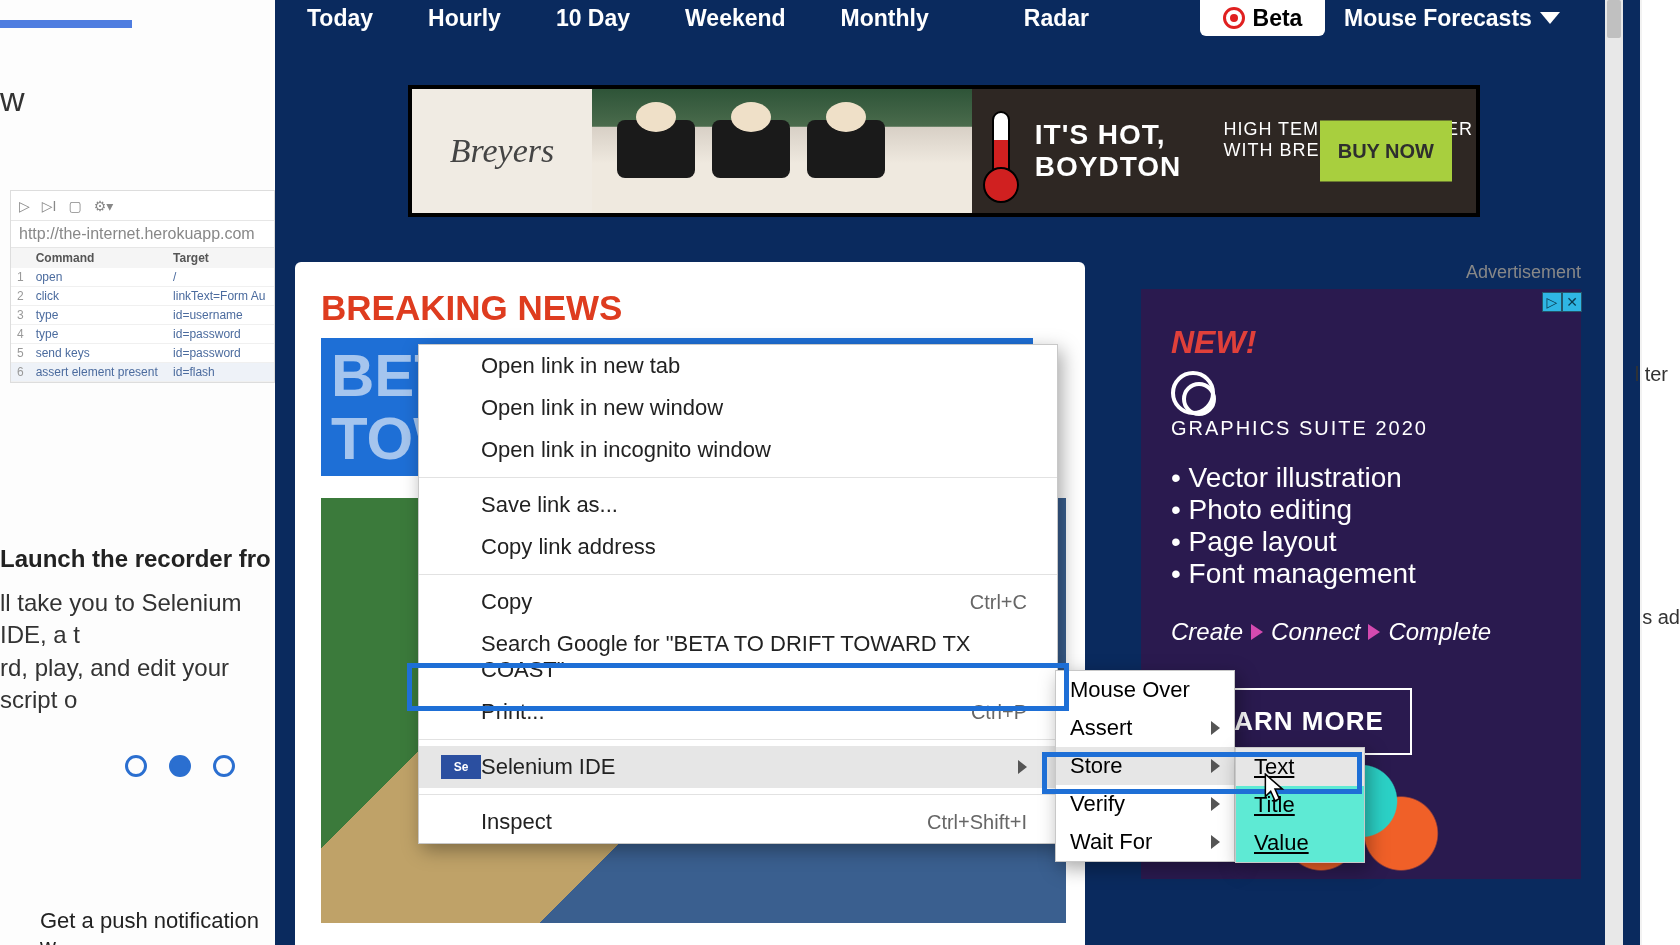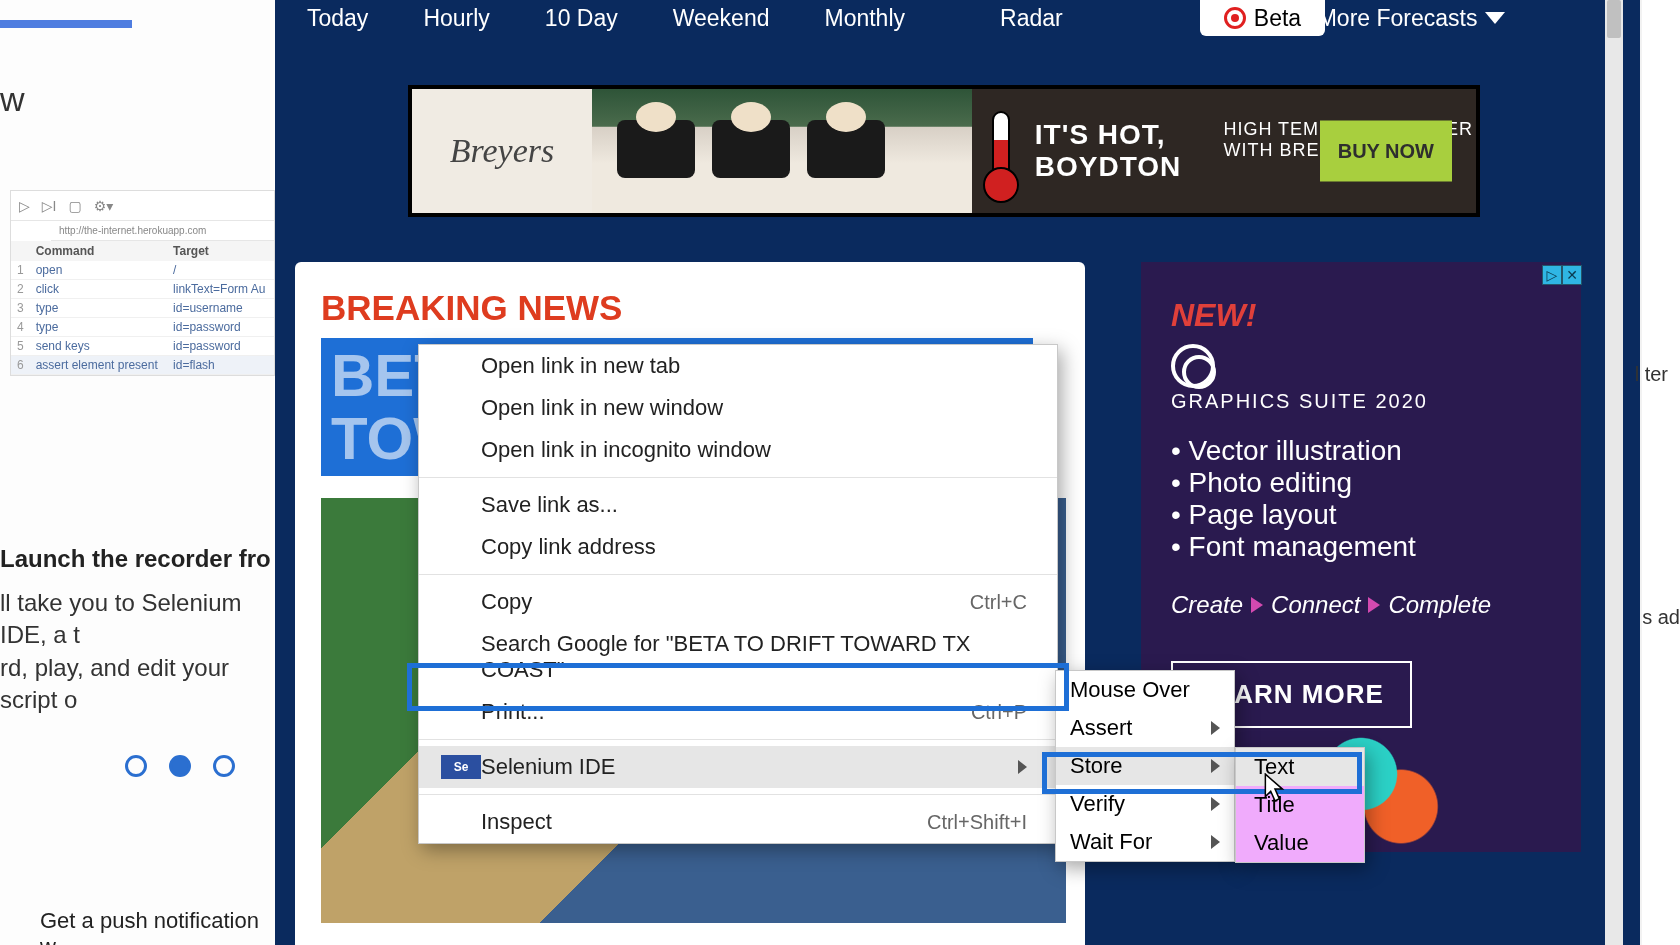--- a/index.html
+++ b/index.html
@@ -55,20 +55,21 @@
   top: 0;
   left: 0;
   right: 35px;
   height: 36px;
   display: flex;
   align-items: center;
   gap: 55px;
   padding-left: 32px;
   color: #fff;
   font-size: 23px;
+  font-weight: bold;
 }
 .nav-item { white-space: nowrap; cursor: pointer; }
 .nav-beta {
   position: absolute;
   left: 925px;
   top: 0;
   height: 36px;
   width: 125px;
   background: #fff;
   color: #000;
@@ -312,21 +313,21 @@
 }
 .left-tabstrip {
   position:absolute;top:20px;left:0;width:132px;height:8px;background:#4f7de0;
 }
 .left-w { position:absolute; top:80px; left:0; font-size:34px; color:#333; }
 .left-ide {
   position:absolute; top:190px; left:10px; width:265px;
   background:#fff; border:1px solid #ddd;
 }
 .left-ide .toolbar{height:30px;border-bottom:1px solid #e6e6e6;display:flex;align-items:center;gap:12px;padding-left:8px;color:#888;font-size:14px;}
-.left-ide .url{padding:4px 8px;border-bottom:1px solid #e6e6e6;color:#888;font-size:10px;margin-left:40px;}
+.left-ide .url{padding:4px 8px;border-bottom:1px solid #e6e6e6;color:#888;font-size:16px;}
 .left-ide table{width:100%;border-collapse:collapse;font-size:12px;}
 .left-ide th{background:#f5f5f5;text-align:left;padding:3px 6px;color:#555;}
 .left-ide td{padding:2px 6px;color:#4b6b9e;border-bottom:1px solid #f0f0f0;}
 .left-ide td.num{color:#999;width:18px;}
 .left-ide tr.sel td{background:#eef2f8;}
 .left-text {
   position:absolute;top:545px;left:0;width:280px;color:#222;
 }
 .left-text h3{font-size:24px;font-weight:700;margin-bottom:14px;}
 .left-text p{font-size:24px;line-height:1.35;color:#333;}
@@ -390,25 +391,26 @@
 }
 .sub-item{padding:6px 14px;display:flex;justify-content:space-between;align-items:center;}
 .sub-item.hover{background:#e6e6e6;}
 
 
 .submenu2{
   position:absolute;
   left:1235px;
   top:747px;
   width:130px;
-  background:#f0abfc;
+  background:#5eead4;
   border:1px solid #c8c8c8;
   box-shadow:4px 6px 18px rgba(0,0,0,.35);
   font-size:22px;
   z-index:56;
+  text-decoration:underline;
 }
 .sub2-item{padding:6px 18px;}
 .sub2-item.hover{background:#e6e6e6;}
 
 
 .store-highlight{
   position:absolute;
   left:1042px;
   top:752px;
   width:320px;
@@ -507,21 +509,21 @@
     <span class="nav-item">Hourly</span>
     <span class="nav-item">10 Day</span>
     <span class="nav-item">Weekend</span>
     <span class="nav-item">Monthly</span>
     <span class="nav-item" style="margin-left:40px;">Radar</span>
     <div class="nav-beta">
       <span class="rec-icon"></span>
       <span>Beta</span>
     </div>
     <span class="nav-item nav-more" style="margin-left:200px;">
-      <span>More Forecasts</span>
+      <span>Mouse Forecasts</span>
       <span class="chev-down"></span>
     </span>
   </div>
 
   <div class="banner-ad">
     <div class="banner-left">Breyers</div>
     <div class="banner-mid">
       <div class="tub tub1"></div>
       <div class="tub tub2"></div>
       <div class="tub tub3"></div>
@@ -541,20 +543,21 @@
     <div class="headline-wrap">
       <span style="opacity:.6;">BETA TO DRIFT TOWARD TX COAST</span>
     </div>
     <div class="map-placeholder">
       <div class="hurricane"></div>
     </div>
     <div class="article-title">Beta May Bring Life-Threatening Storm</div>
   </div>
 
   <div class="ad-right-wrap">
+    <div class="ad-label">Advertisement</div>
     <div class="ad-box">
       <div class="ad-x">
           <span>▷</span>
           <span>✕</span>
         </div>
       <div class="ad-new">NEW!</div>
       <div class="ad-corel">
         <span class="cd-balloon"></span>
       </div>
       <div class="ad-suite">GRAPHICS SUITE 2020</div>

